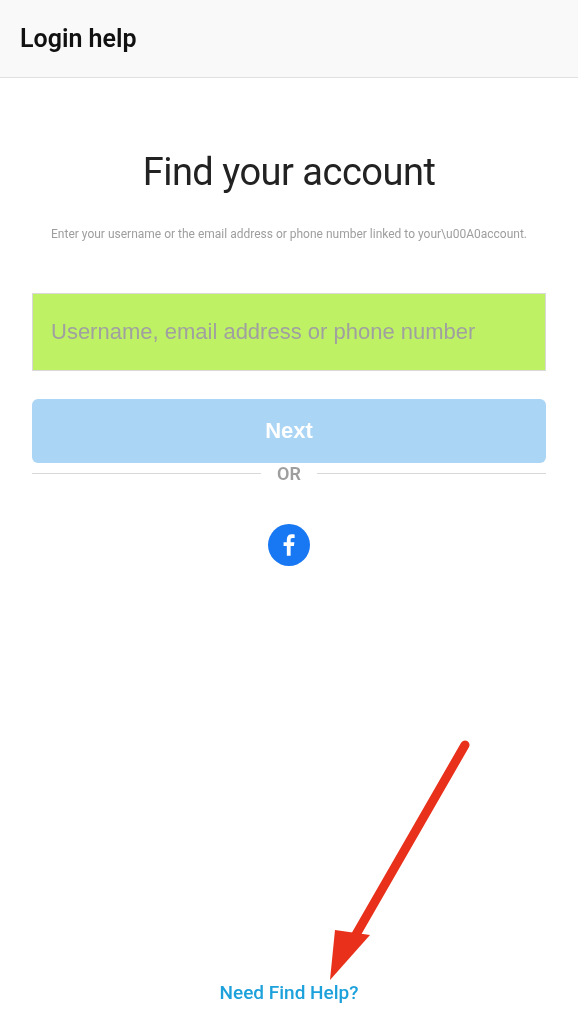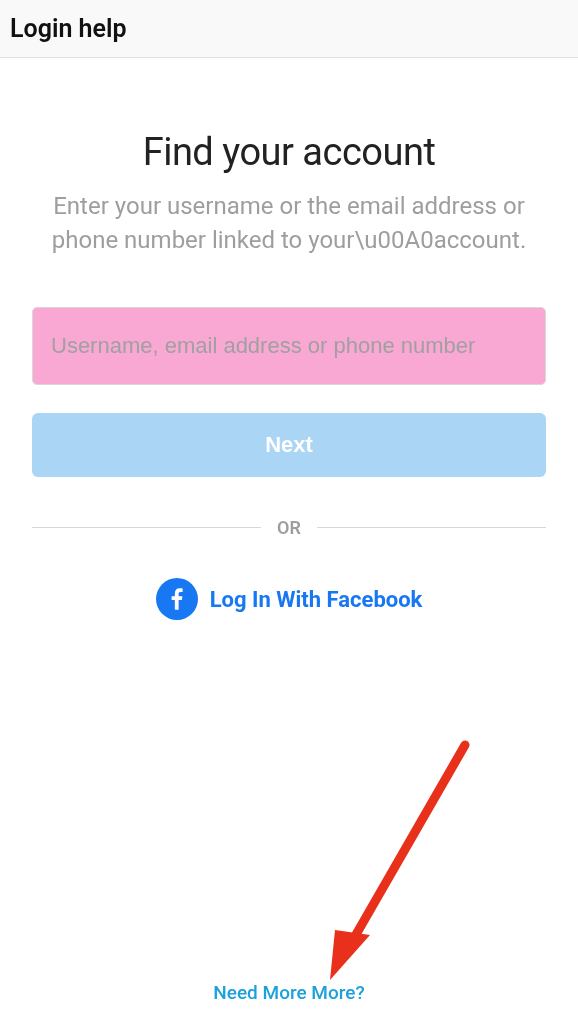--- a/index.html
+++ b/index.html
@@ -9,58 +9,58 @@
     }
     body {
       font-family: -apple-system, BlinkMacSystemFont, "Segoe UI", Roboto, Helvetica, Arial, sans-serif;
       width: 578px;
       height: 1024px;
       background: #ffffff;
       position: relative;
       overflow: hidden;
     }
     .header {
-      height: 58px;
+      height: 78px;
       background: #f9f9f9;
       border-bottom: 1px solid #e0e0e0;
       display: flex;
       align-items: center;
-      padding-left: 10px;
+      padding-left: 20px;
     }
     .header-title {
       font-size: 25px;
       font-weight: 600;
       color: #111;
     }
     .content {
       padding: 0 32px;
     }
     .main-title {
       font-size: 38px;
       font-weight: 400;
       color: #222;
       text-align: center;
       margin-top: 72px;
       letter-spacing: -0.5px;
     }
     .subtitle {
-      font-size: 24px;
+      font-size: 12px;
       color: #9e9e9e;
       text-align: center;
-      margin-top: 16px;
+      margin-top: 32px;
       line-height: 1.4;
       padding: 0 10px;
     }
     .input-field {
       width: 100%;
       height: 78px;
       margin-top: 50px;
-      background: #f9a8d4;
+      background: #bef264;
       border: 1px solid #d8d8d8;
-      border-radius: 5px;
+      border-radius: 0;
       font-size: 22px;
       padding: 0 18px;
       color: #333;
       outline: none;
     }
     .input-field::placeholder {
       color: #a0a0a0;
     }
     .next-button {
       width: 100%;
@@ -70,21 +70,20 @@
       border: none;
       border-radius: 6px;
       font-size: 22px;
       font-weight: 600;
       color: #ffffff;
       cursor: pointer;
     }
     .divider {
       display: flex;
       align-items: center;
-      margin-top: 40px;
       gap: 16px;
     }
     .divider-line {
       flex: 1;
       height: 1px;
       background: #d8d8d8;
     }
     .divider-text {
       font-size: 18px;
       font-weight: 600;
@@ -159,24 +158,23 @@
     <span class="divider-text">OR</span>
     <div class="divider-line"></div>
   </div>
 
   <div class="facebook-login">
     <span class="facebook-icon">
       <svg viewBox="0 0 24 24">
           <path d="M13.5 22v-9h3l.5-3.5h-3.5V7.2c0-1 .3-1.7 1.8-1.7h1.9V2.2C16.9 2.1 15.8 2 14.5 2c-2.7 0-4.5 1.6-4.5 4.7V9.5H7v3.5h3V22h3.5z"></path>
         </svg>
     </span>
-    <span class="facebook-text">Log In With Facebook</span>
   </div>
 </div>
 
 <svg class="arrow-annotation" viewBox="0 0 170 260">
   <line x1="145" y1="10" x2="30" y2="210" stroke="#e8301a" stroke-width="9" stroke-linecap="round"></line>
   <polygon points="10,245 50,200 15,195" fill="#e8301a"></polygon>
 </svg>
 
 <div class="need-help">
-  <span class="need-help-link">Need More More?</span>
+  <span class="need-help-link">Need Find Help?</span>
 </div>
 
 </body></html>

